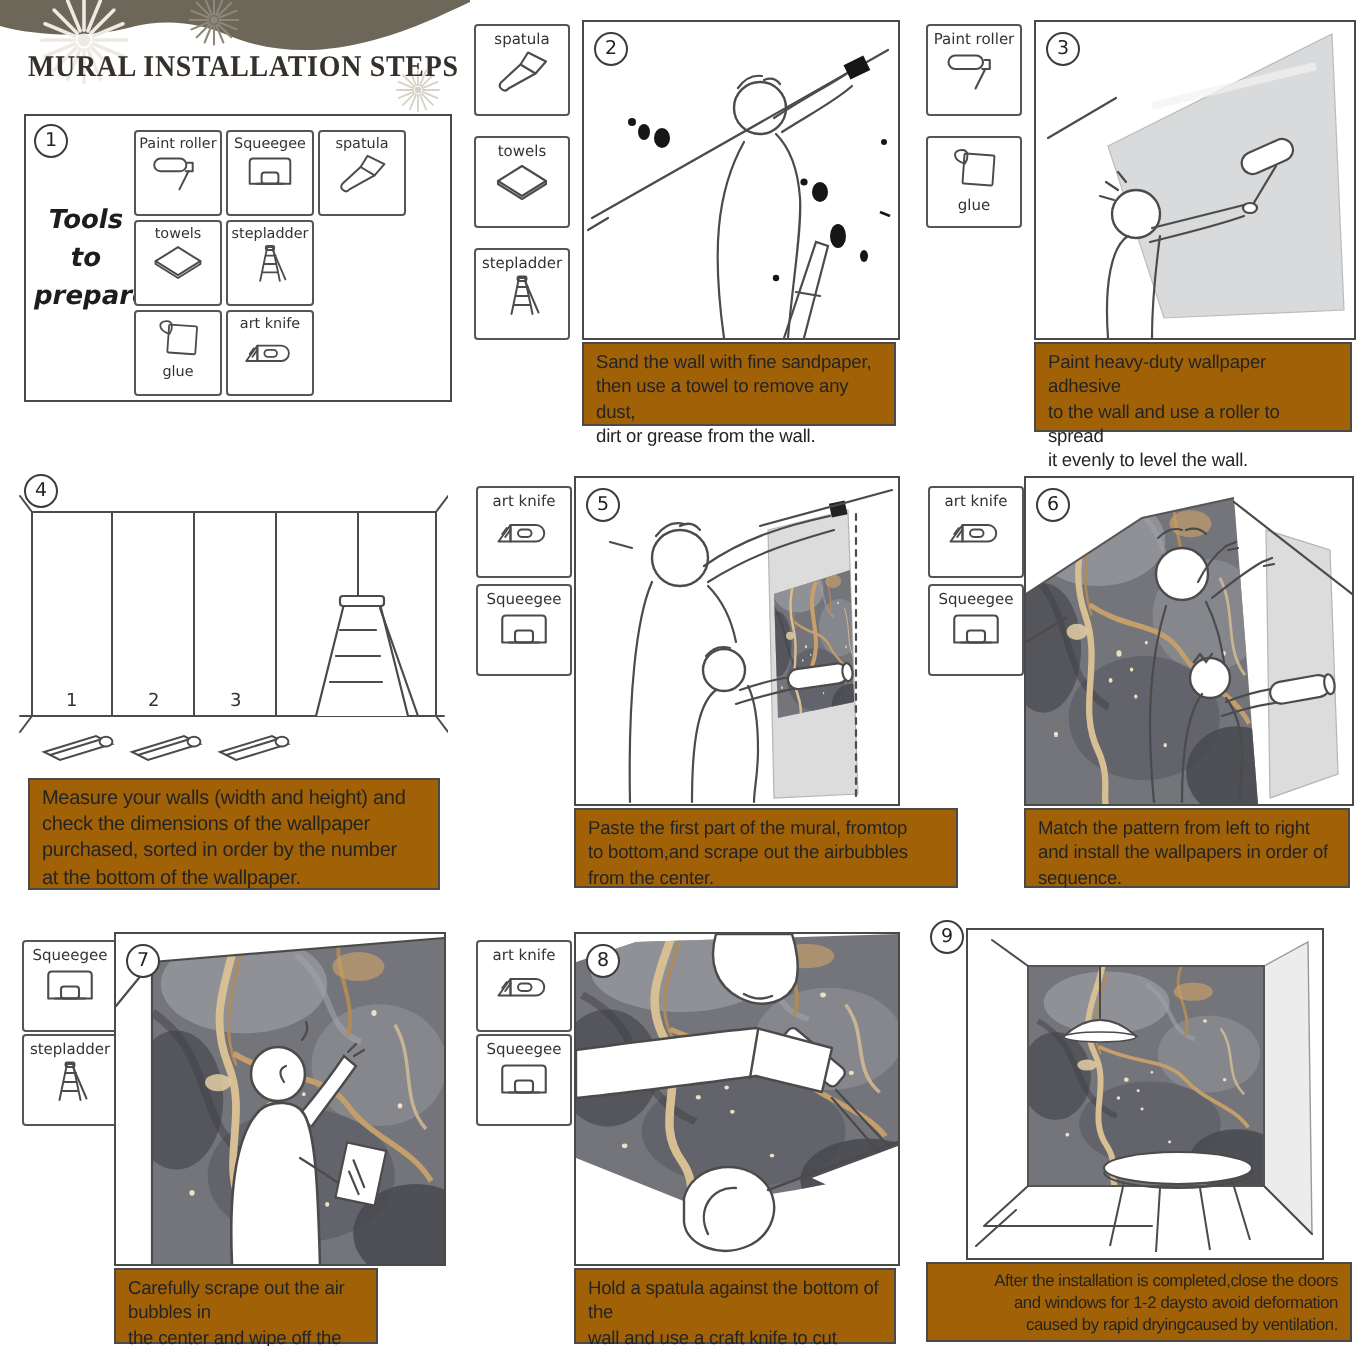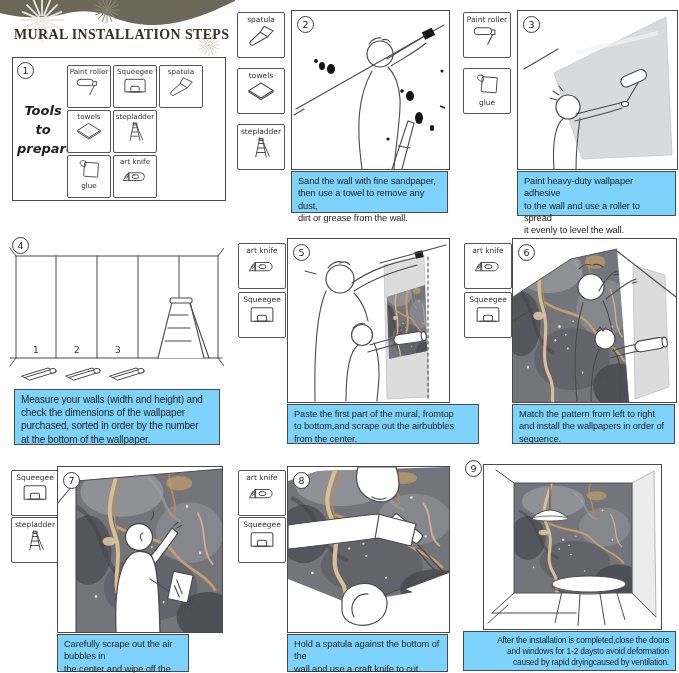--- a/index.html
+++ b/index.html
@@ -9,21 +9,21 @@
   
   #title{position:absolute;left:14px;top:26px;width:214px;white-space:nowrap;
          font-family:"Liberation Serif",serif;font-weight:bold;font-size:15px;
          letter-spacing:.4px;color:#35302a;transform:scaleX(.93);transform-origin:left;}
   
   .num{position:absolute;width:15px;height:15px;border:1.2px solid #3c3c3c;border-radius:50%;
        background:#fff;display:flex;align-items:center;justify-content:center;
        font-size:9.5px;font-family:"DejaVu Sans",sans-serif;color:#222;z-index:5;}
   
   .main-box{position:absolute;border:1.2px solid #4a4a4a;background:#fff;overflow:hidden;}
-  .cap-box{position:absolute;border:1.2px solid #4a4a4a;background:#7dd3fc;padding:3px 6px;box-sizing:border-box;}
+  .cap-box{position:absolute;border:1.2px solid #4a4a4a;background:#a16207;padding:3px 6px;box-sizing:border-box;}
   .cap{margin:0;font-size:9.3px;line-height:1.32;letter-spacing:-.1px;white-space:pre-line;color:#242424;}
   .cap-sm{font-size:8.4px;letter-spacing:-.2px;text-align:right;}
   .cap-md{font-size:10px;letter-spacing:-.15px;}
   
   .toolbox{position:absolute;width:46px;height:44px;border:1.1px solid #555;border-radius:2px;
            background:#fff;display:flex;flex-direction:column;align-items:center;justify-content:flex-start;}
   .tb-label{font-size:7.5px;font-family:"DejaVu Sans",sans-serif;color:#333;margin-top:2px;white-space:nowrap;}
   .tb-icon{width:30px;height:24px;display:block;}
   
   #tools-panel{position:absolute;left:12px;top:57px;width:212px;height:142px;border:1.4px solid #4a4a4a;background:#fff;}

